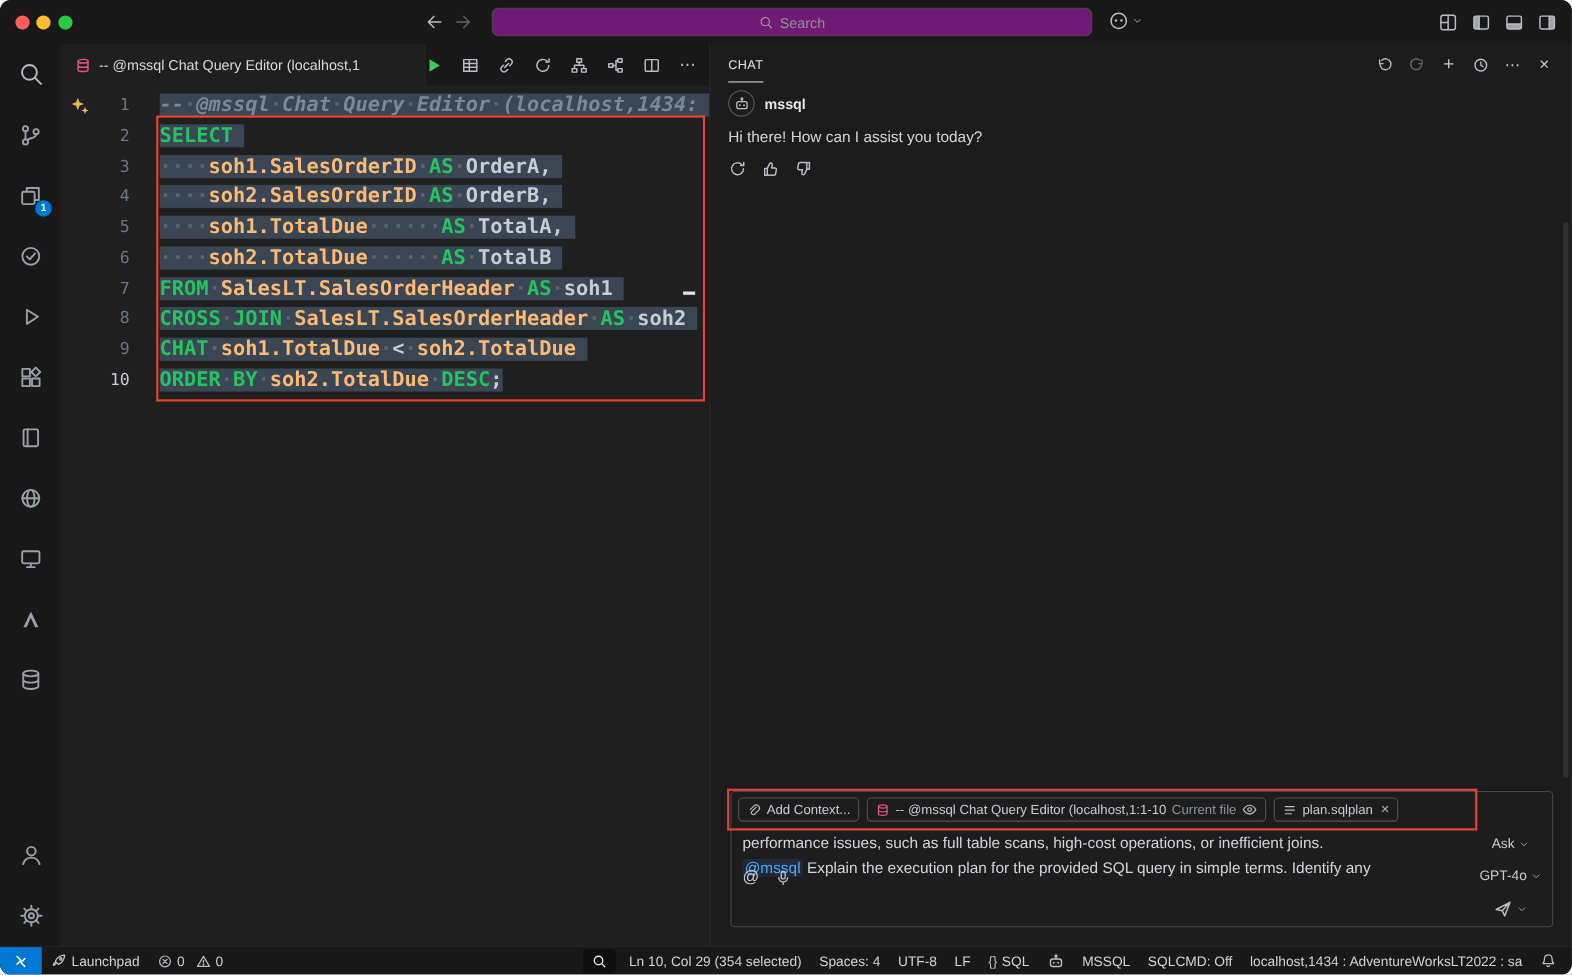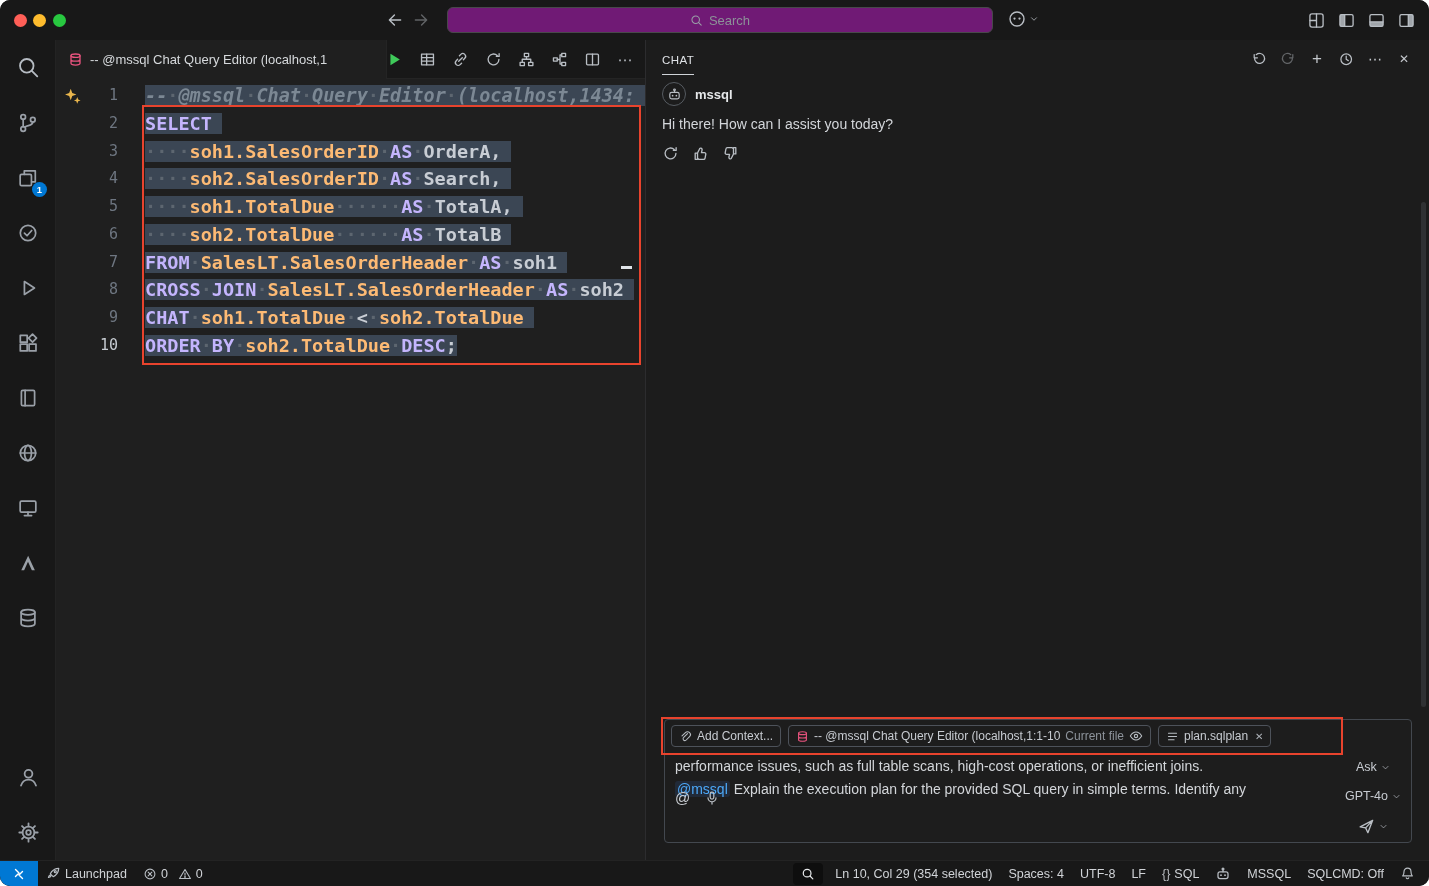--- a/index.html
+++ b/index.html
@@ -37,21 +37,21 @@
   .kebab{color:#b9bec4;font-size:15px;line-height:1;}
 
   .code{position:relative;height:781px;overflow:hidden;}
   .gutter{position:absolute;left:0;top:3px;width:89px;}
   .ln{height:27.75px;line-height:27.75px;text-align:right;padding-right:27px;font-family:"DejaVu Sans Mono",monospace;font-size:15px;color:#6e7681;}
   .ln.active{color:#c6cbd1;}
   .sparkle{position:absolute;left:7px;top:5px;}
   .lines{position:absolute;left:89px;top:3px;right:0;overflow:hidden;}
   .cl{height:27.75px;line-height:27.75px;white-space:pre;font-family:"DejaVu Sans Mono",monospace;font-size:18.5px;font-weight:bold;}
   .sel{background:#3b4654;}
-  .tok.k{color:#c4b5fd;}
+  .tok.k{color:#22c55e;}
   .tok.o{color:#fdba74;}
   .tok.d{color:#c8cdd4;}
   .tok.c{color:#7c8894;font-style:italic;}
   .tok.ws{color:#5d6670;}
   .tail{display:inline-block;width:10px;height:1em;vertical-align:text-bottom;}
   .ghost{display:inline-block;width:11px;height:3px;background:#dfe3e8;margin-left:54px;}
 
   
   .chat{position:absolute;left:645px;top:40px;width:784px;height:820px;background:#1c1c1c;border-left:1px solid #2c2c2e;box-sizing:border-box;}
   .chat-head{height:38px;display:flex;align-items:center;padding:0 14px 0 16px;}
@@ -326,21 +326,21 @@
             <div class="ln">7</div>
             <div class="ln">8</div>
             <div class="ln">9</div>
             <div class="ln active">10</div>
           </div>
       </div>
       <div class="lines" id="code-lines">
           <div class="cl"><span class="sel"><span class="tok c">--</span><span class="tok ws">·</span><span class="tok c">@mssql</span><span class="tok ws">·</span><span class="tok c">Chat</span><span class="tok ws">·</span><span class="tok c">Query</span><span class="tok ws">·</span><span class="tok c">Editor</span><span class="tok ws">·</span><span class="tok c">(localhost,1434:</span><span class="tail"></span></span></div>
           <div class="cl"><span class="sel"><span class="tok k">SELECT</span><span class="tail"></span></span></div>
           <div class="cl"><span class="sel"><span class="tok ws">·</span><span class="tok ws">·</span><span class="tok ws">·</span><span class="tok ws">·</span><span class="tok o">soh1.SalesOrderID</span><span class="tok ws">·</span><span class="tok k">AS</span><span class="tok ws">·</span><span class="tok d">OrderA,</span><span class="tail"></span></span></div>
-          <div class="cl"><span class="sel"><span class="tok ws">·</span><span class="tok ws">·</span><span class="tok ws">·</span><span class="tok ws">·</span><span class="tok o">soh2.SalesOrderID</span><span class="tok ws">·</span><span class="tok k">AS</span><span class="tok ws">·</span><span class="tok d">Search,</span><span class="tail"></span></span></div>
+          <div class="cl"><span class="sel"><span class="tok ws">·</span><span class="tok ws">·</span><span class="tok ws">·</span><span class="tok ws">·</span><span class="tok o">soh2.SalesOrderID</span><span class="tok ws">·</span><span class="tok k">AS</span><span class="tok ws">·</span><span class="tok d">OrderB,</span><span class="tail"></span></span></div>
           <div class="cl"><span class="sel"><span class="tok ws">·</span><span class="tok ws">·</span><span class="tok ws">·</span><span class="tok ws">·</span><span class="tok o">soh1.TotalDue</span><span class="tok ws">·</span><span class="tok ws">·</span><span class="tok ws">·</span><span class="tok ws">·</span><span class="tok ws">·</span><span class="tok ws">·</span><span class="tok k">AS</span><span class="tok ws">·</span><span class="tok d">TotalA,</span><span class="tail"></span></span></div>
           <div class="cl"><span class="sel"><span class="tok ws">·</span><span class="tok ws">·</span><span class="tok ws">·</span><span class="tok ws">·</span><span class="tok o">soh2.TotalDue</span><span class="tok ws">·</span><span class="tok ws">·</span><span class="tok ws">·</span><span class="tok ws">·</span><span class="tok ws">·</span><span class="tok ws">·</span><span class="tok k">AS</span><span class="tok ws">·</span><span class="tok d">TotalB</span><span class="tail"></span></span></div>
           <div class="cl"><span class="sel"><span class="tok k">FROM</span><span class="tok ws">·</span><span class="tok o">SalesLT.SalesOrderHeader</span><span class="tok ws">·</span><span class="tok k">AS</span><span class="tok ws">·</span><span class="tok d">soh1</span><span class="tail"></span></span><span class="ghost"></span></div>
           <div class="cl"><span class="sel"><span class="tok k">CROSS</span><span class="tok ws">·</span><span class="tok k">JOIN</span><span class="tok ws">·</span><span class="tok o">SalesLT.SalesOrderHeader</span><span class="tok ws">·</span><span class="tok k">AS</span><span class="tok ws">·</span><span class="tok d">soh2</span><span class="tail"></span></span></div>
           <div class="cl"><span class="sel"><span class="tok k">CHAT</span><span class="tok ws">·</span><span class="tok o">soh1.TotalDue</span><span class="tok ws">·</span><span class="tok d">&lt;</span><span class="tok ws">·</span><span class="tok o">soh2.TotalDue</span><span class="tail"></span></span></div>
           <div class="cl"><span class="sel"><span class="tok k">ORDER</span><span class="tok ws">·</span><span class="tok k">BY</span><span class="tok ws">·</span><span class="tok o">soh2.TotalDue</span><span class="tok ws">·</span><span class="tok k">DESC</span><span class="tok d">;</span></span></div>
         </div>
     </div>
   </div>
 
@@ -520,20 +520,21 @@
         <svg width="16" height="16" viewBox="0 0 16 16" class="ic2">
             <rect x="3" y="5.8" width="10" height="6.8" rx="2"></rect>
             <circle cx="6" cy="9.2" r=".9" fill="#b9bec4" stroke="none"></circle>
             <circle cx="10" cy="9.2" r=".9" fill="#b9bec4" stroke="none"></circle>
             <path d="M8 5.8V3.7"></path>
             <circle cx="8" cy="3" r=".9"></circle>
           </svg>
       </span>
       <span class="sb-item">MSSQL</span>
       <span class="sb-item">SQLCMD: Off</span>
+      <span class="sb-item">localhost,1434 : AdventureWorksLT2022 : sa</span>
       <span class="sb-item" style="padding-right:14px">
         <svg width="15" height="15" viewBox="0 0 16 16" class="ic2">
             <path d="M8 2.2a3.7 3.7 0 0 1 3.7 3.7c0 3 .8 4 1.4 4.7H2.9c.6-.7 1.4-1.7 1.4-4.7A3.7 3.7 0 0 1 8 2.2ZM6.7 12.6a1.35 1.35 0 0 0 2.6 0"></path>
           </svg>
       </span>
     </div>
   </div>
 
   <div class="anno anno1"></div>
   <div class="anno anno2"></div>

